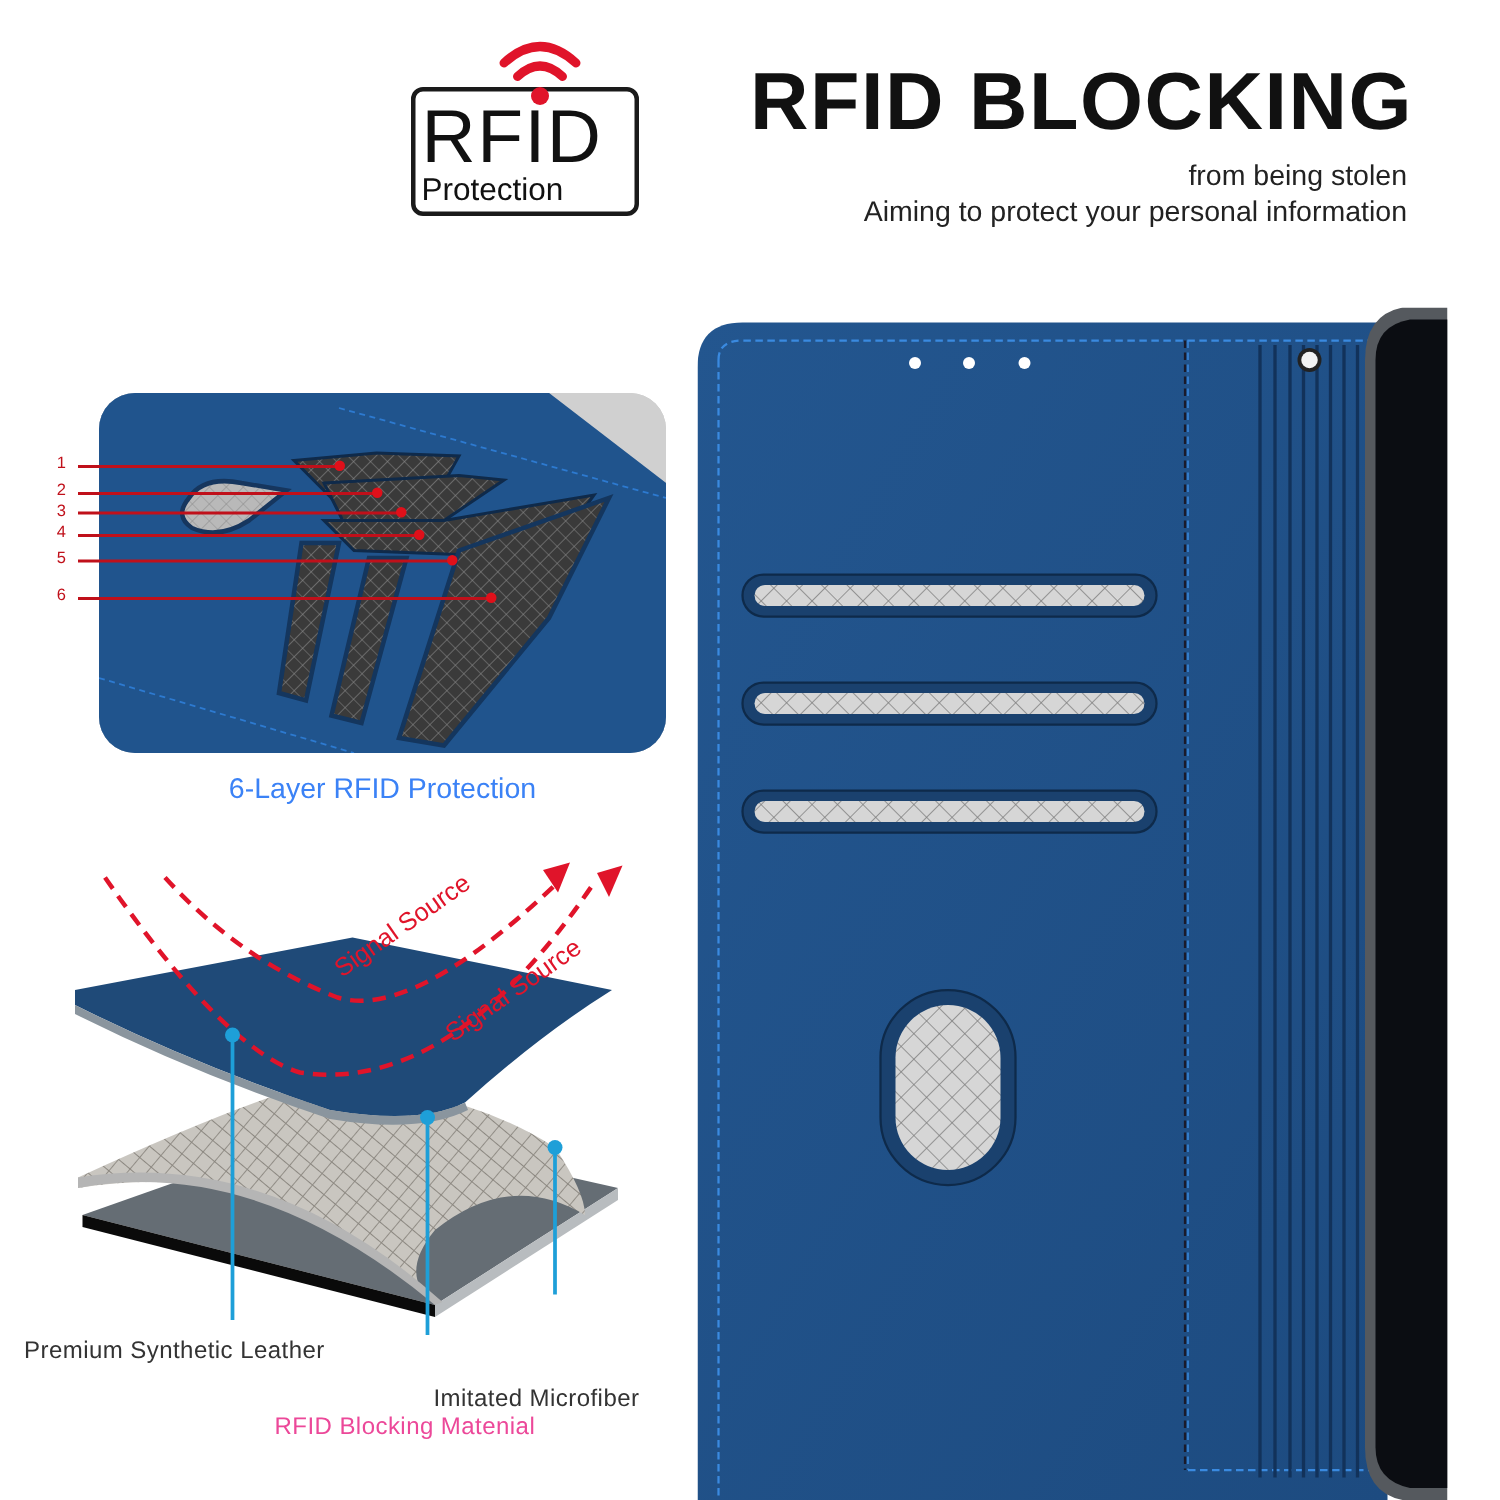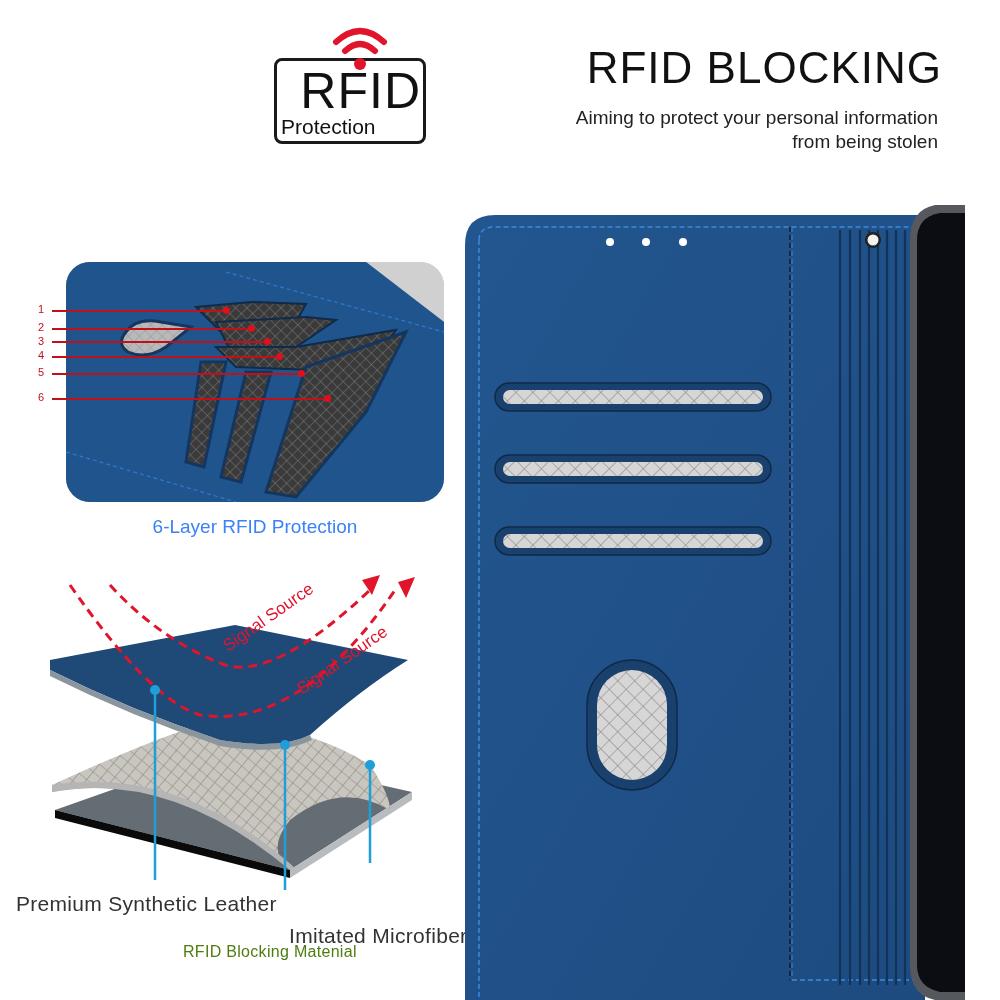--- a/index.html
+++ b/index.html
@@ -2,58 +2,58 @@
 <html><head>
 <meta charset="utf-8">
 <style>
   html, body { margin:0; padding:0; }
   body { width:1000px; height:1000px; background:#ffffff; position:relative; overflow:hidden; font-family:"Liberation Sans", sans-serif; color:#1a1a1a; }
   .abs { position:absolute; }
 
   
   .logo-box { left:274px; top:58px; width:152px; height:86px; border:3px solid #1a1a1a; border-radius:8px; background:#fff; box-sizing:border-box; }
   .logo-wifi { left:330px; top:22px; width:60px; height:50px; }
-  .logo-rfid { left:281px; top:66px; width:140px; text-align:right; font-size:50px; line-height:50px; color:#111; letter-spacing:1px; }
+  .logo-rfid { left:281px; top:66px; width:140px; text-align:left; font-size:50px; line-height:50px; color:#111; letter-spacing:1px; }
   .logo-prot { left:281px; top:116px; width:140px; text-align:left; font-size:21px; line-height:22px; color:#111; }
 
   
-  .headline { right:58px; top:38px; font-size:44px; line-height:60px; color:#111; letter-spacing:1px; text-align:right; }
+  .headline { right:58px; top:38px; font-size:54px; line-height:60px; color:#111; letter-spacing:1px; text-align:right;font-weight:bold; }
   .subline { right:62px; top:106px; font-size:19px; line-height:24px; color:#222; text-align:right; width:440px; }
 
   
   .photo { left:66px; top:262px; width:378px; height:240px; border-radius:24px; overflow:hidden; background:#c9c9c9; }
   .layer-label { font-size:11px; color:#c0101a; width:14px; text-align:right; }
   .layer-line { height:1.5px; background:#c0101a; }
   .layer-dot { width:7px; height:7px; border-radius:50%; background:#e0101a; }
   .photo-caption { left:66px; top:516px; width:378px; text-align:center; font-size:19px; color:#3b82f6; }
 
   
   .diagram { left:40px; top:570px; width:420px; height:320px; }
-  .lbl { font-size:21px; color:#333; letter-spacing:0.3px; }
-  .lbl-blue { font-size:16px; color:#4d7c0f; letter-spacing:0.3px; }
+  .lbl { font-size:16px; color:#333; letter-spacing:0.3px; }
+  .lbl-blue { font-size:16px; color:#ec4899; letter-spacing:0.3px; }
 
   
   .wallet { left:465px; top:205px; width:500px; height:795px; }
 </style>
 </head>
 <body>
 
 <div class="abs logo-box"></div>
 <svg class="abs logo-wifi" viewBox="0 0 60 50">
   <path d="M6 20 Q30 -2 54 20" fill="none" stroke="#e0142a" stroke-width="6" stroke-linecap="round"></path>
   <path d="M15 29 Q30 15 45 29" fill="none" stroke="#e0142a" stroke-width="6" stroke-linecap="round"></path>
   <circle cx="30" cy="42" r="6" fill="#e0142a"></circle>
 </svg>
 <div class="abs logo-rfid">RFID</div>
 <div class="abs logo-prot">Protection</div>
 
 <div class="abs headline">RFID BLOCKING</div>
 <div class="abs subline">
+  <div>from being stolen</div>
   <div>Aiming to protect your personal information</div>
-  <div>from being stolen</div>
 </div>
 
 <div class="abs photo">
   <svg width="378" height="240" viewBox="0 0 378 240">
     <defs>
       <pattern id="mesh" width="8" height="8" patternUnits="userSpaceOnUse" patternTransform="rotate(45)">
         <rect width="8" height="8" fill="#3a3a3a"></rect>
         <path d="M0 0 L0 8 M0 0 L8 0" stroke="#8a8a8a" stroke-width="0.8"></path>
       </pattern>
       <pattern id="meshlight" width="8" height="8" patternUnits="userSpaceOnUse" patternTransform="rotate(45)">

